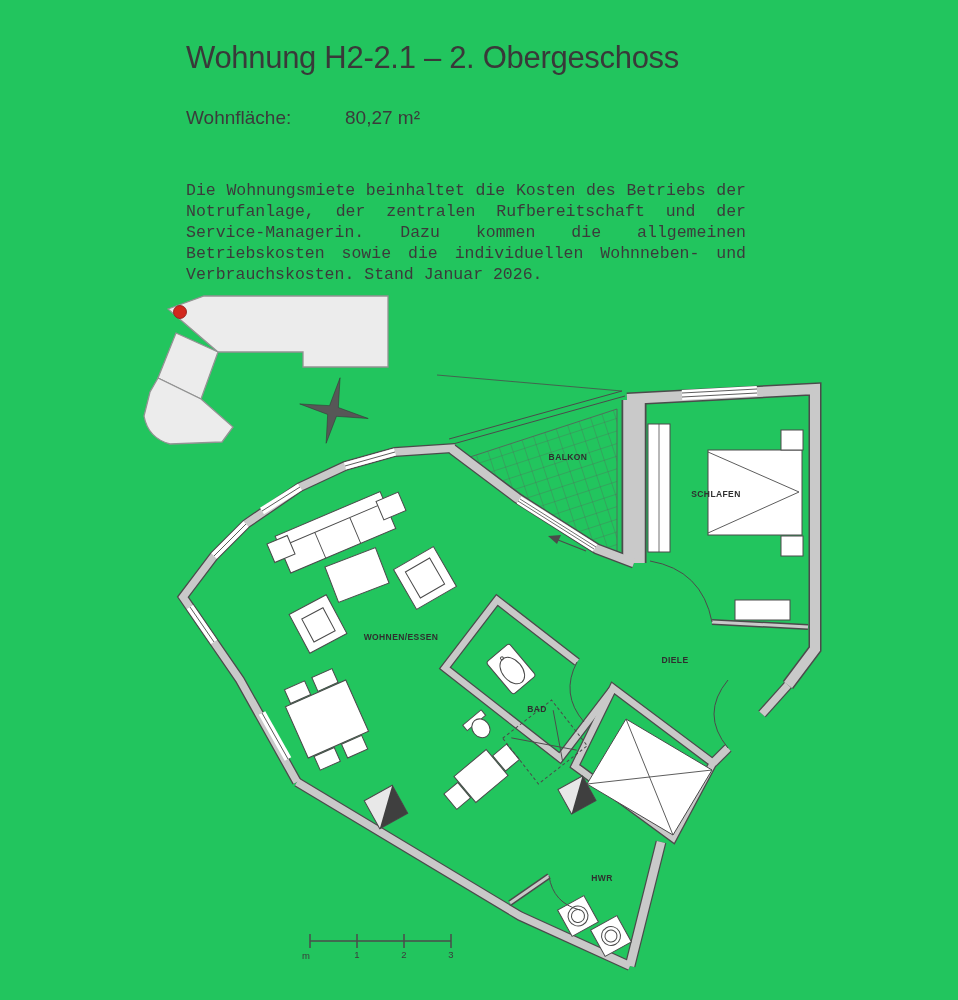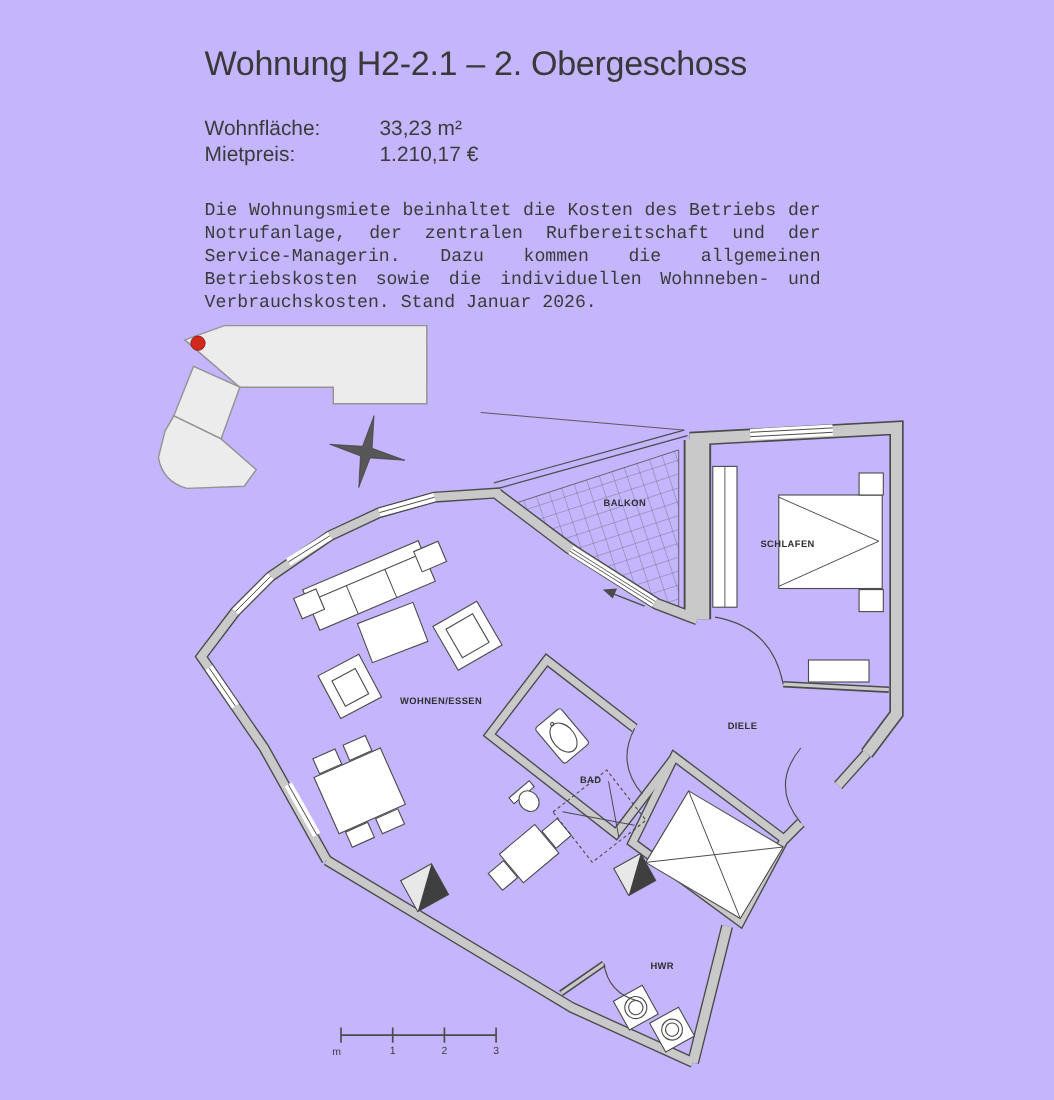--- a/index.html
+++ b/index.html
@@ -1,16 +1,16 @@
 <!DOCTYPE html>
 <html><head>
 <meta charset="utf-8">
 <style>
   html,body{margin:0;padding:0;background:#ffffff;}
-  .page{position:relative;width:958px;height:1000px;background:#c4b5fd;
+  .page{position:relative;width:958px;height:1000px;background:#22c55e;
         font-family:"Liberation Sans",sans-serif;color:#3b3b3b;overflow:hidden;}
   .title{position:absolute;left:186px;top:40px;font-size:31px;letter-spacing:-0.3px;color:#393939;}
   .specs{position:absolute;left:186px;top:106px;font-size:19px;line-height:23px;}
   .spec-row{display:flex;}
   .spec-label{width:159px;}
   .desc{position:absolute;left:186px;top:180px;width:560px;font-size:16.5px;line-height:21px;
         text-align:justify;color:#3b3b3b;font-family:Liberation Mono, monospace;}
   svg.plan{position:absolute;left:0;top:0;}
   .wo{stroke:#4b4b4b;fill:none;}
   .wf{stroke:#c9c9c9;fill:none;}
@@ -25,25 +25,21 @@
 </head>
 <body>
 
 <div class="page">
 
   <div class="title">Wohnung H2-2.1 – 2. Obergeschoss</div>
 
   <div class="specs">
     <div class="spec-row">
       <div class="spec-label">Wohnfläche:</div>
-      <div class="spec-value">33,23 m²</div>
-    </div>
-    <div class="spec-row">
-      <div class="spec-label">Mietpreis:</div>
-      <div class="spec-value">1.210,17 €</div>
+      <div class="spec-value">80,27 m²</div>
     </div>
   </div>
 
   <div class="desc">Die Wohnungsmiete beinhaltet die Kosten des Betriebs der Notrufanlage, der zentralen Rufbereitschaft und der Service-Managerin. Dazu kommen die allgemeinen Betriebskosten sowie die individuellen Wohnneben- und Verbrauchskosten. Stand Januar 2026.</div>
 
   <svg class="plan" width="958" height="1000" viewBox="0 0 958 1000">
     <defs>
       <pattern id="tile" width="12" height="12" patternUnits="userSpaceOnUse" patternTransform="rotate(-18)">
         <path d="M0,0 H12 M0,0 V12" stroke="#5a5a5a" stroke-width="0.6" fill="none"></path>
       </pattern>

